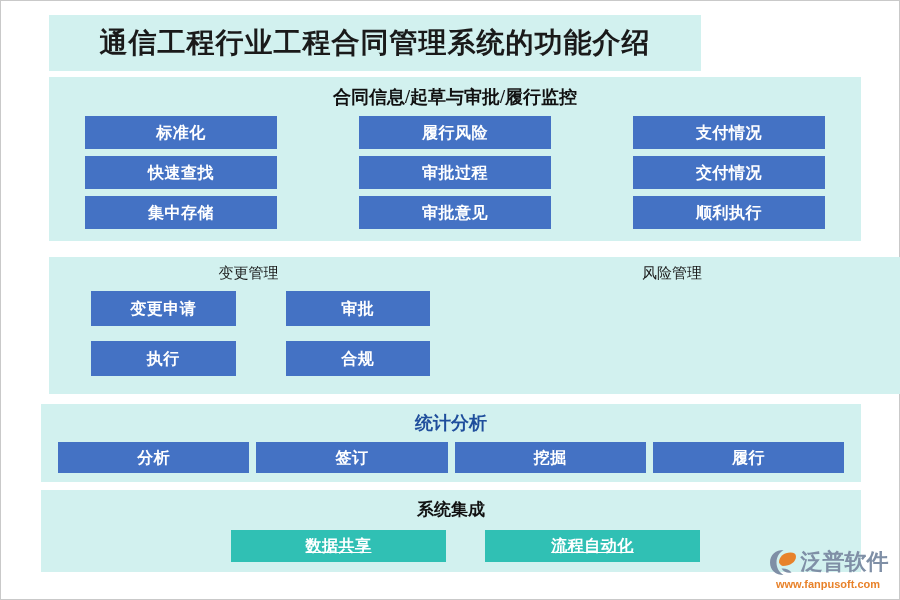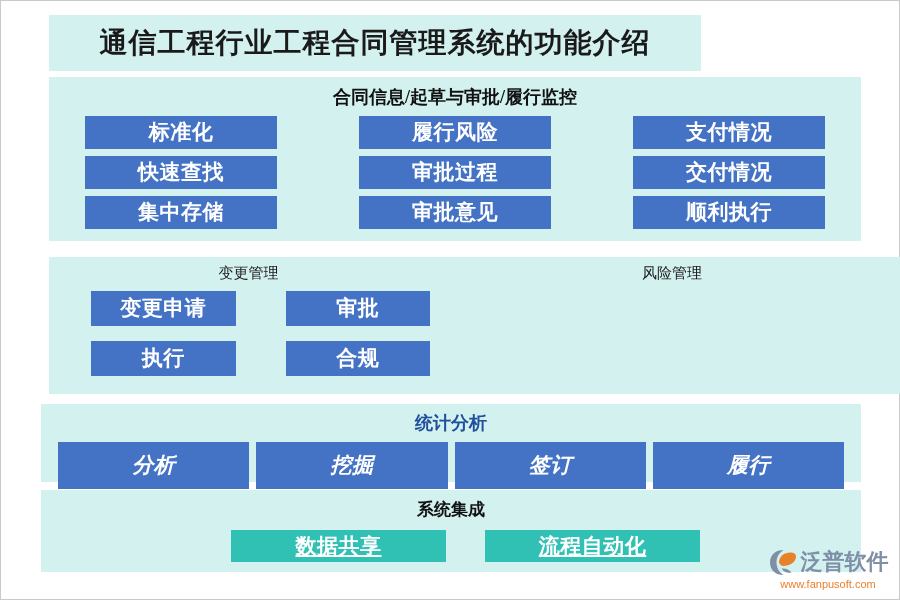--- a/index.html
+++ b/index.html
@@ -62,21 +62,21 @@
     font-size: 15px;
     color: #1a1a1a;
   }
 
   .btn {
     box-sizing: border-box;
     display: flex;
     align-items: center;
     justify-content: center;
     color: #ffffff;
-    font-size: 21px;
+    font-size: 16px;
     font-weight: bold;
     background: #4472c4;
     letter-spacing: 0.5px;
     line-height: 1;
     white-space: nowrap;
   }
   .btn.teal {
     background: #30c0b4;
   }
 
@@ -167,22 +167,21 @@
   #sec-stats .row {
     position: absolute;
     left: 17px;
     right: 17px;
     top: 38px;
     display: grid;
     grid-template-columns: repeat(4, 1fr);
     column-gap: 7px;
   }
   #sec-stats .row .btn {
-    height: 47px;
-    font-style: italic;
+    height: 31px;
   }
 
   
   #sec-integration {
     left: 40px;
     top: 489px;
     width: 820px;
     height: 82px;
   }
   #sec-integration .section-head {
@@ -229,21 +228,21 @@
     font-size: 22px;
     font-weight: bold;
     color: #7f8fa6;
     line-height: 1;
     letter-spacing: 0px;
     white-space: nowrap;
   }
   #watermark .url {
     font-family: "Liberation Sans", sans-serif;
     font-size: 11px;
-    font-weight: normal;
+    font-weight: bold;
     color: #e8822a;
     line-height: 1;
     margin-top: 3px;
     letter-spacing: 0px;
     white-space: nowrap;
   }
 </style>
 </head>
 <body>
 
@@ -279,22 +278,22 @@
   </div>
 
   <div class="panel" id="sec-risk">
     <div class="section-head sub">风险管理</div>
   </div>
 
   <div class="panel" id="sec-stats">
     <div class="section-head">统计分析</div>
     <div class="row">
       <div class="btn">分析</div>
+      <div class="btn">签订</div>
       <div class="btn">挖掘</div>
-      <div class="btn">签订</div>
       <div class="btn">履行</div>
     </div>
   </div>
 
   <div class="panel" id="sec-integration">
     <div class="section-head">系统集成</div>
     <div class="row">
       <div class="btn teal">数据共享</div>
       <div class="btn teal">流程自动化</div>
     </div>

